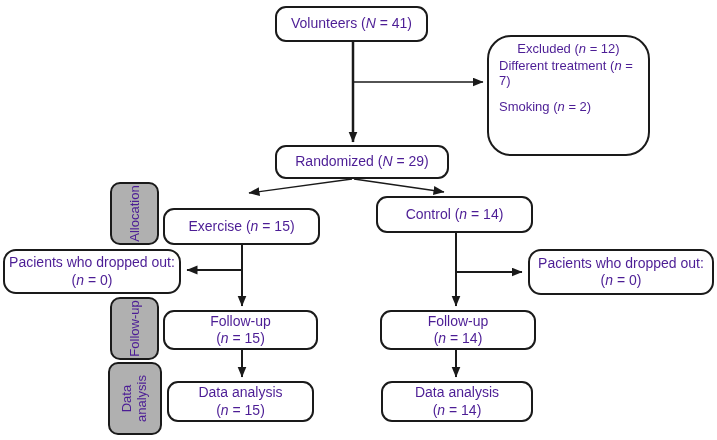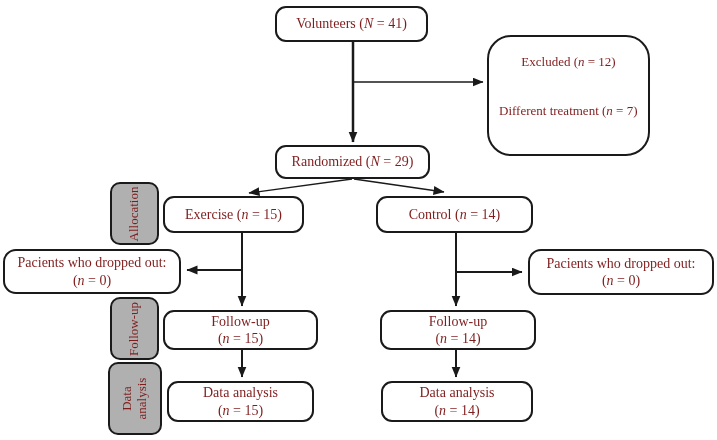--- a/index.html
+++ b/index.html
@@ -5,22 +5,22 @@
   html, body {
     margin: 0;
     padding: 0;
     background: #ffffff;
   }
   #canvas {
     position: relative;
     width: 717px;
     height: 440px;
     background: #ffffff;
-    font-family: Liberation Serif, serif;
-    color: #7f1d1d;
+    font-family: Liberation Sans, sans-serif;
+    color: #4c1d95;
     overflow: hidden;
   }
   #arrow-layer {
     position: absolute;
     left: 0; top: 0;
     z-index: 0;
   }
   .node {
     position: absolute;
     z-index: 1;
@@ -30,47 +30,46 @@
     border-radius: 11px;
     display: flex;
     flex-direction: column;
     align-items: center;
     justify-content: center;
     text-align: center;
     font-size: 14px;
     line-height: 1.22;
   }
   #node-volunteers  { left: 275px; top:   6px; width: 153px; height: 36px; }
-  #node-randomized  { left: 275px; top: 145px; width: 155px; height: 34px; }
-  #node-exercise    { left: 163px; top: 196px; width: 141px; height: 37px; }
+  #node-randomized  { left: 275px; top: 145px; width: 174px; height: 34px; }
+  #node-exercise    { left: 163px; top: 208px; width: 157px; height: 37px; }
   #node-control     { left: 376px; top: 196px; width: 157px; height: 37px; }
   #node-dropout-left  { left:   3px; top: 249px; width: 178px; height: 45px; border-radius: 13px; }
   #node-dropout-right { left: 528px; top: 249px; width: 186px; height: 46px; border-radius: 13px; }
   #node-followup-left  { left: 163px; top: 310px; width: 155px; height: 40px; }
   #node-followup-right { left: 380px; top: 310px; width: 156px; height: 40px; }
   #node-analysis-left  { left: 167px; top: 381px; width: 147px; height: 41px; }
   #node-analysis-right { left: 381px; top: 381px; width: 152px; height: 41px; }
 
   #node-excluded {
     left: 487px; top: 35px; width: 163px; height: 121px;
     border-radius: 24px;
     align-items: stretch;
     justify-content: flex-start;
-    padding: 17px 10px 4px 10px;
+    padding: 4px 10px 4px 10px;
     font-size: 13px;
     text-align: left;
   }
   #node-excluded .exc-title {
     text-align: center;
     margin-bottom: 2px;
   }
   #node-excluded .exc-item {
     margin-bottom: 11px;
     line-height: 1.15;
-    margin-top: 32px;
   }
   #node-excluded .exc-item:last-child { margin-bottom: 0; }
 
   .stage {
     position: absolute;
     z-index: 1;
     box-sizing: border-box;
     background: #b0b0b0;
     border: 2.5px solid #1a1a1a;
     border-radius: 10px;
@@ -116,20 +115,21 @@
     <line x1="456" y1="350" x2="456" y2="377" stroke="#1a1a1a" stroke-width="2" marker-end="url(#ah)"></line>
   </svg>
 
   <div class="node" id="node-volunteers">
     <div>Volunteers (<i>N</i> = 41)</div>
   </div>
 
   <div class="node" id="node-excluded">
     <div class="exc-title">Excluded (<i>n</i> = 12)</div>
     <div class="exc-item">Different treatment (<i>n</i> = 7)</div>
+    <div class="exc-item">Smoking (<i>n</i> = 2)</div>
   </div>
 
   <div class="node" id="node-randomized">
     <div>Randomized (<i>N</i> = 29)</div>
   </div>
 
   <div class="stage" id="stage-allocation">
     <span class="rot">Allocation</span>
   </div>
 

